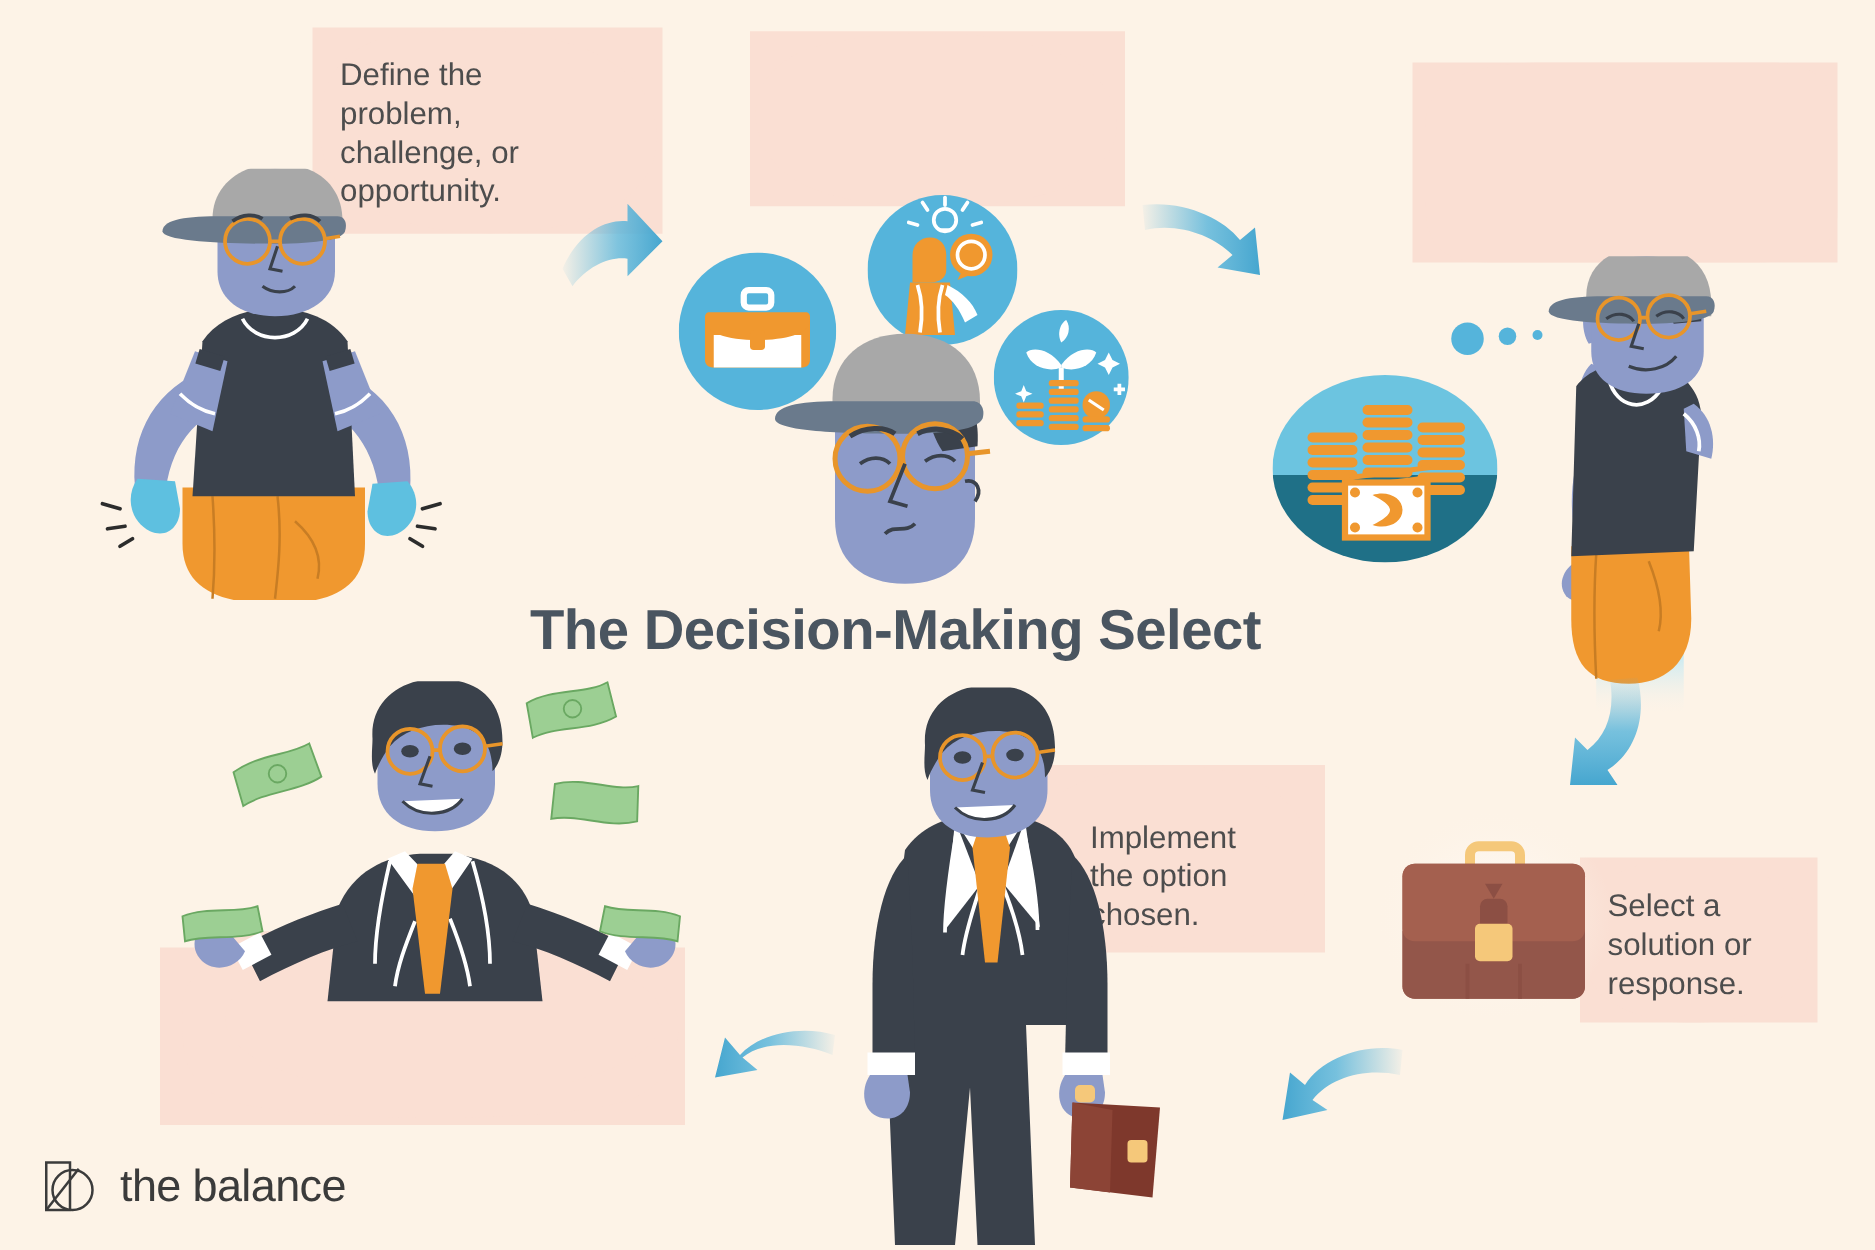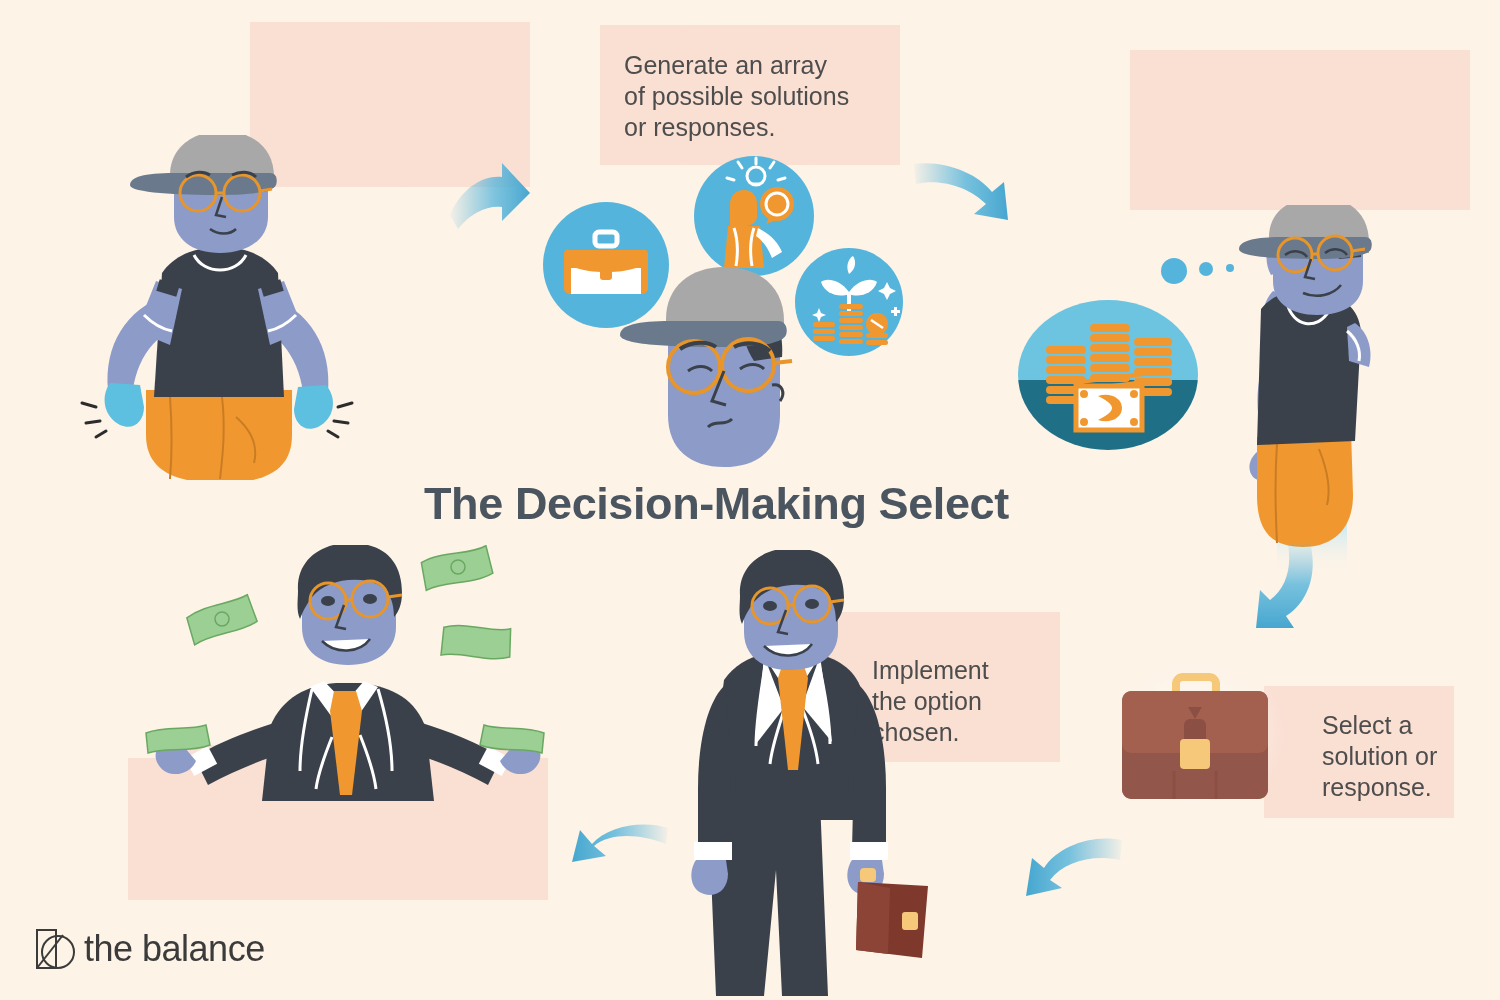--- a/index.html
+++ b/index.html
@@ -41,21 +41,21 @@
     white-space: nowrap;
   }
   .art { position: absolute; z-index: 4; }
   .arrow { position: absolute; z-index: 5; }
   .logo { position: absolute; z-index: 7; display: flex; align-items: center; }
   .logo-word {
     font-size: 36px;
     color: #3b3b3b;
     font-family: "Liberation Sans", sans-serif;
     letter-spacing: -0.5px;
-    margin-left: 4px;
+    margin-left: 16px;
   }
 </style>
 </head>
 <body>
 
 <div id="canvas">
 
   <svg class="blob" style="left:250px;top:22px;" width="280" height="165" viewBox="0 0 280 165">
     <path d="M52 10 C130 -8 230 4 262 48 C292 90 272 140 210 156 C150 172 70 166 30 134 C-8 104 -4 28 52 10 Z" fill="#fadfd3"></path>
   </svg>
@@ -464,24 +464,25 @@
     <defs>
       <linearGradient id="ag5" x1="1" y1="0" x2="0" y2="0">
         <stop offset="0%" stop-color="#55b4db" stop-opacity="0.05"></stop>
         <stop offset="55%" stop-color="#55b4db" stop-opacity="0.8"></stop>
         <stop offset="100%" stop-color="#46a6cf" stop-opacity="1"></stop>
       </linearGradient>
     </defs>
     <path d="M116 28 C90 20 56 26 40 44 L28 30 L20 62 L54 56 L42 46 C58 32 90 34 114 44 Z" fill="url(#ag5)"></path>
   </svg>
 
-  <div class="callout" style="left:624px;top:50px;width:260px;">Generate an array
-of possible solutions
-or responses.</div>
-  <div class="callout" style="left:1286px;top:710px;width:160px;margin-left:36px;">Select a
+  <div class="callout" style="left:272px;top:45px;width:230px;">Define the
+problem,
+challenge, or
+opportunity.</div>
+  <div class="callout" style="left:1286px;top:710px;width:160px;">Select a
 solution or
 response.</div>
   <div class="callout" style="left:872px;top:655px;width:180px;">Implement
 the option
 chosen.</div>
 
   <div class="title" style="left:424px;top:478px;">The Decision-Making Select</div>
 
   <div class="logo" style="left:32px;top:925px;">
     <svg width="48" height="48" viewBox="0 0 48 48">

